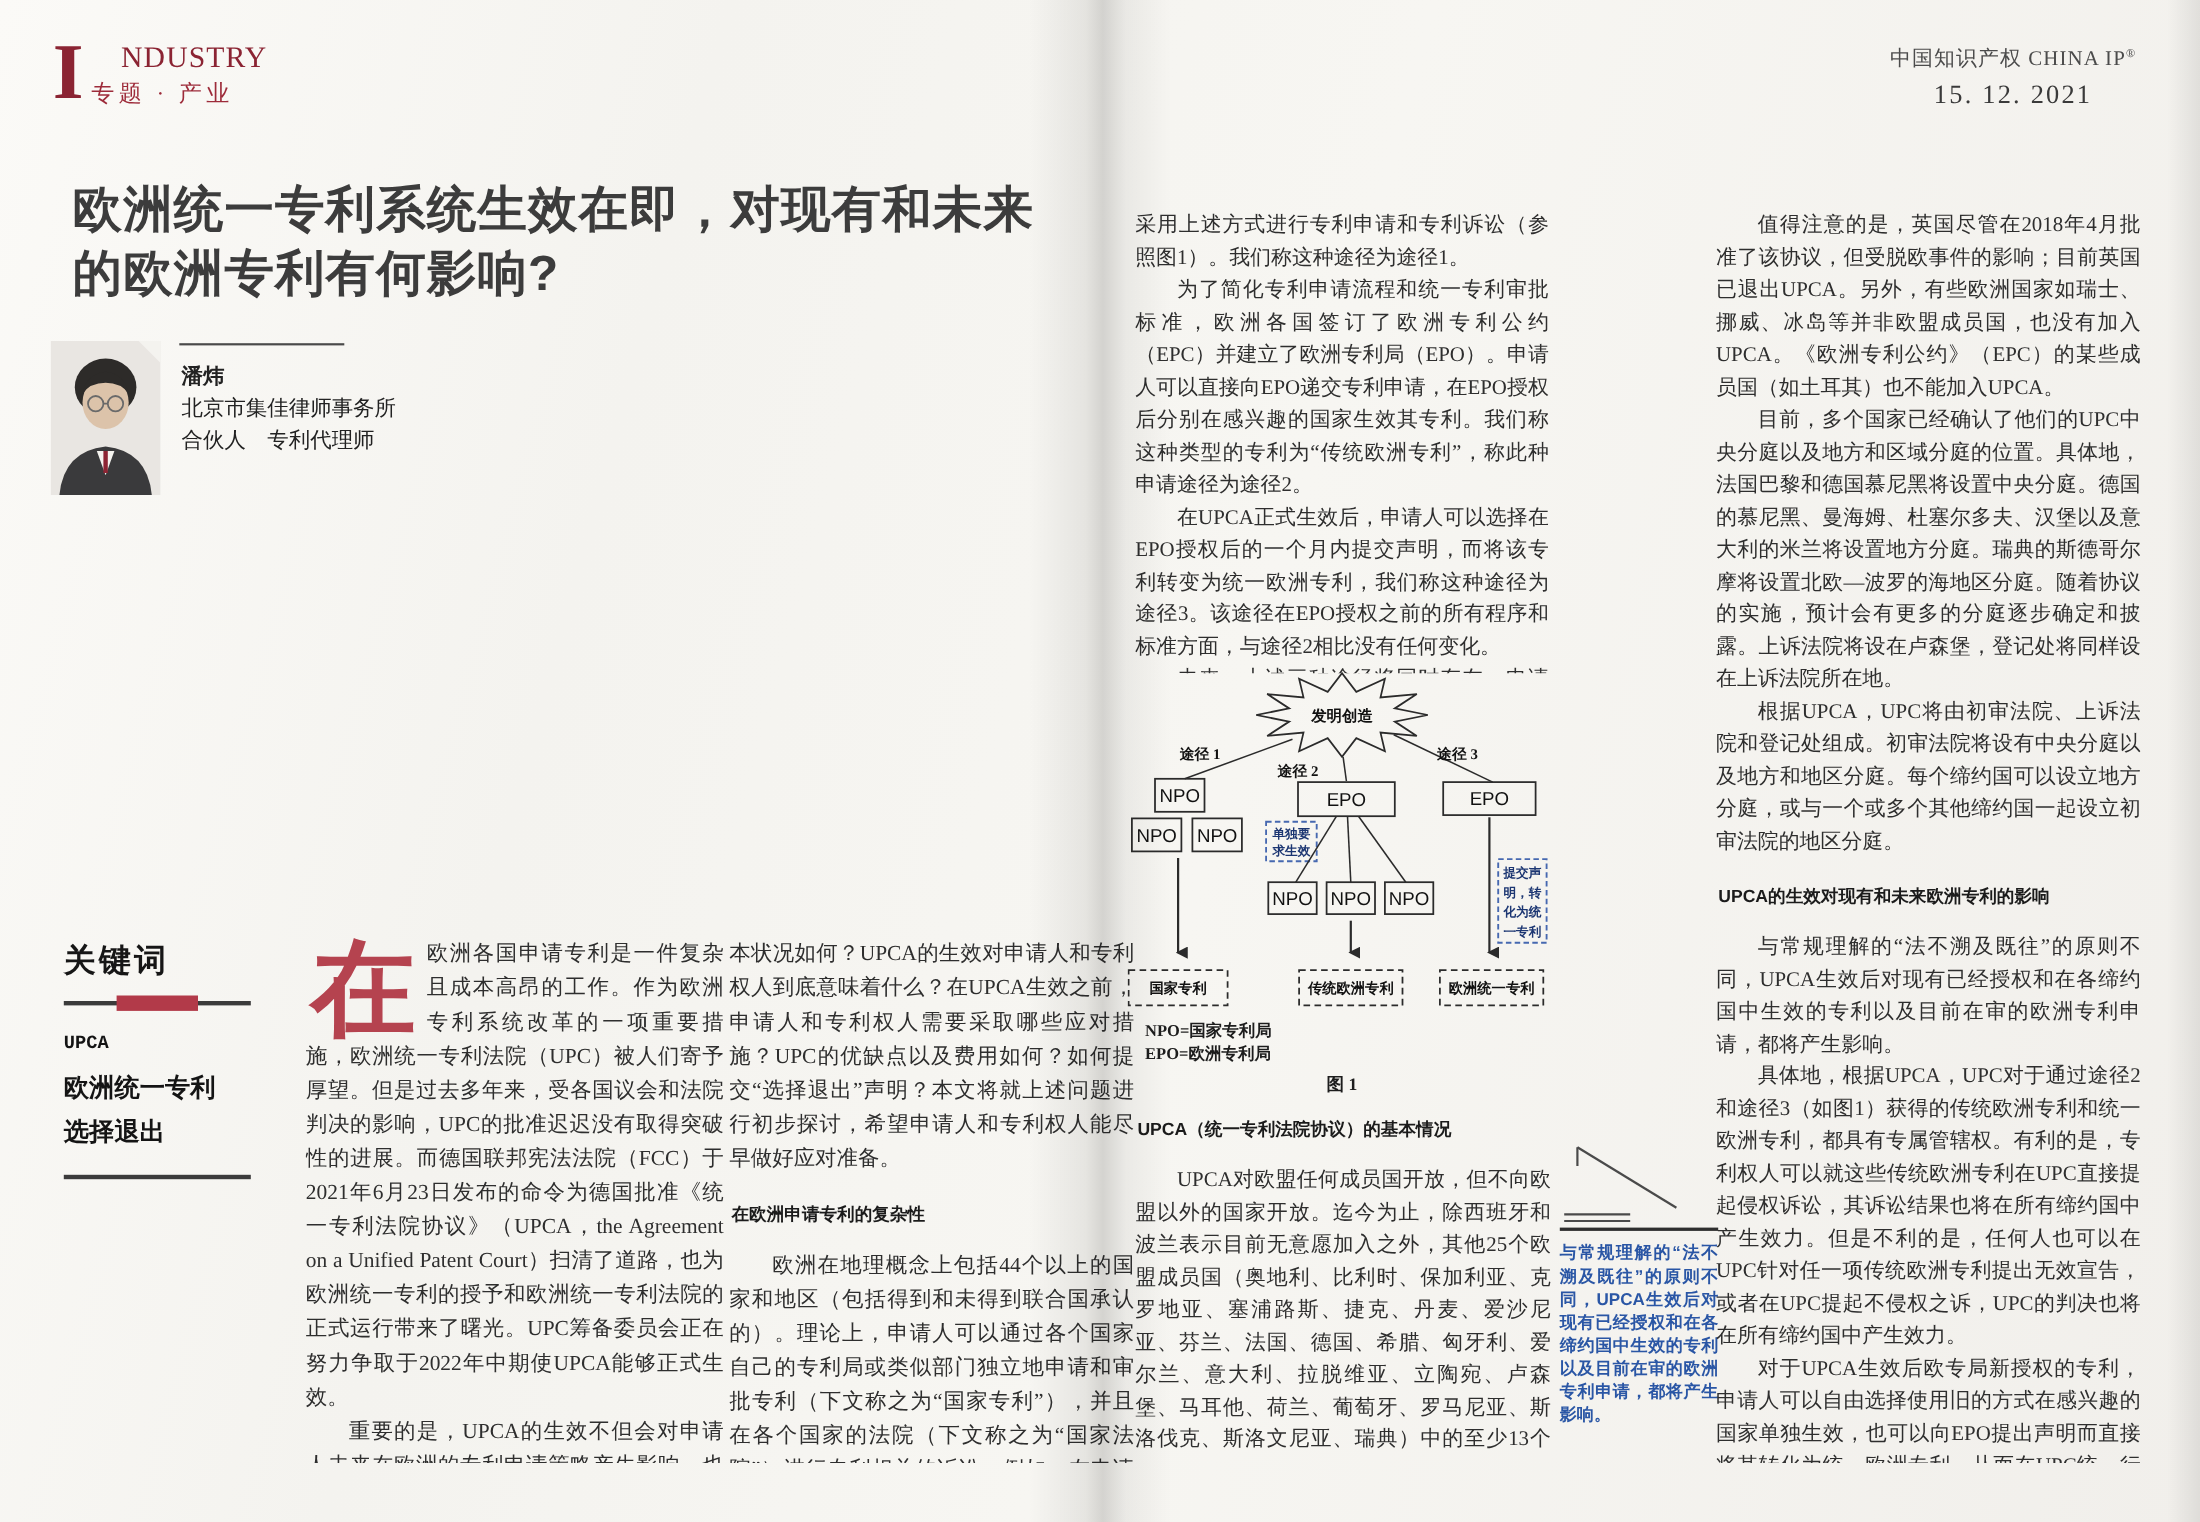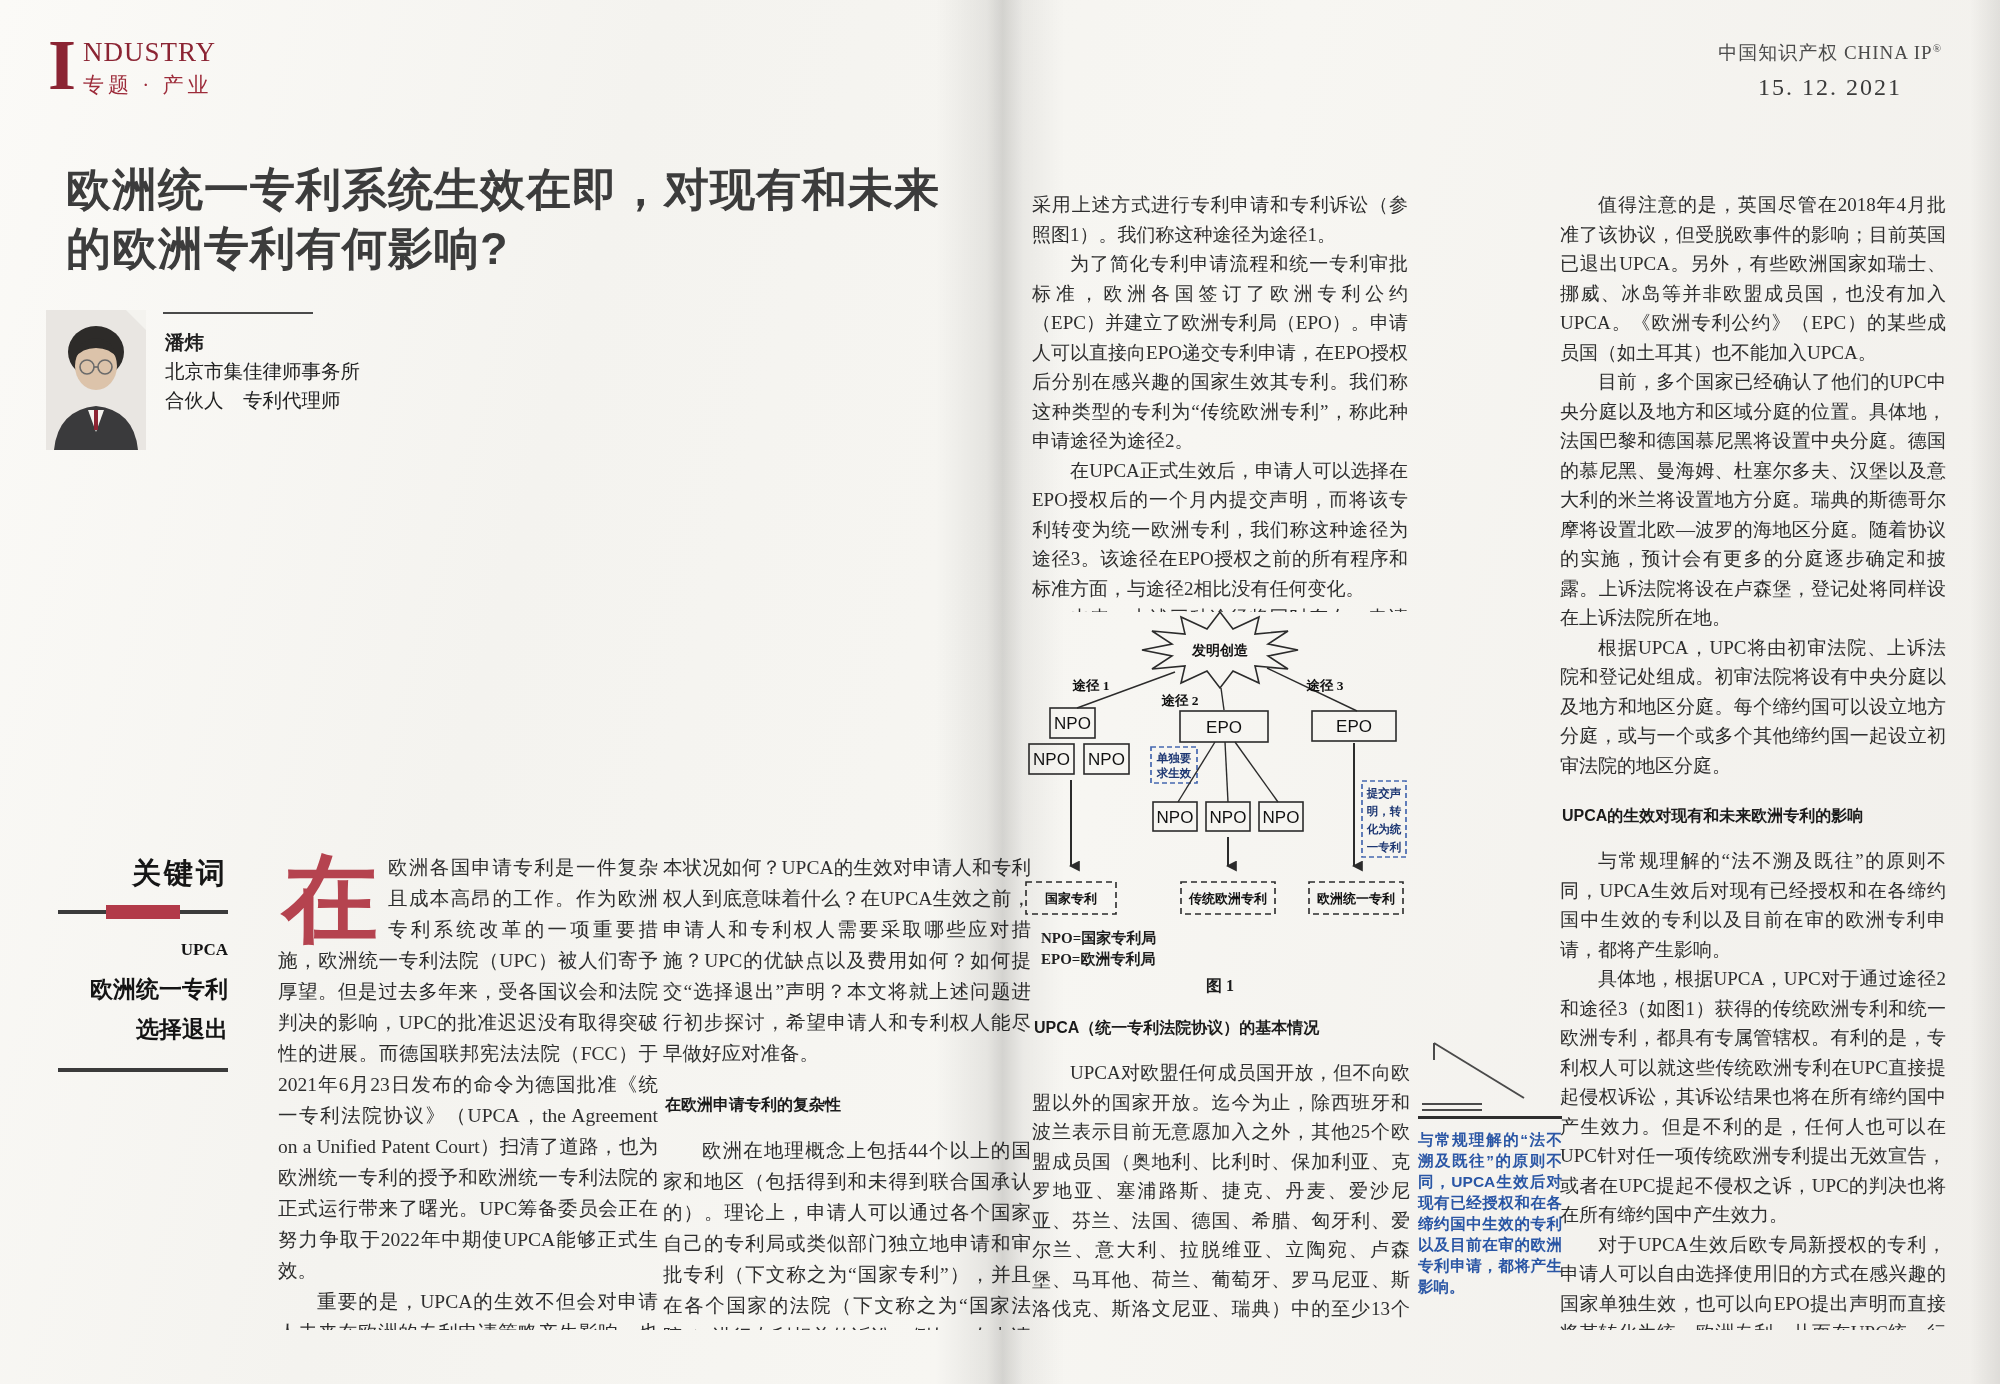--- a/index.html
+++ b/index.html
@@ -10,38 +10,38 @@
   }
   .gutter{position:absolute;left:935px;top:0;width:130px;height:100%;pointer-events:none;
     background:linear-gradient(90deg,rgba(0,0,0,0) 0%,rgba(0,0,0,0.07) 40%,rgba(0,0,0,0.14) 52%,rgba(0,0,0,0.05) 68%,rgba(0,0,0,0) 100%);}
   .edge-r{position:absolute;right:0;top:0;width:30px;height:100%;pointer-events:none;
     background:linear-gradient(90deg,rgba(0,0,0,0) 0%,rgba(0,0,0,0.08) 100%);}
 
   
   .ind{position:absolute;left:48px;top:34px;display:flex;align-items:flex-start;}
   .ind-i{font-size:72px;line-height:62px;color:#8b2433;font-weight:bold;}
   .ind-right{margin-left:7px;padding-top:4px;}
-  .ind-en{font-size:27px;letter-spacing:1px;color:#8b2433;line-height:28px;}
+  .ind-en{font-size:27px;letter-spacing:1px;color:#8b2433;line-height:28px;margin-left:27px;}
   .ind-cn{font-size:21px;color:#9d2b3a;letter-spacing:4px;margin-top:5px;}
 
   
   .mast{position:absolute;right:58px;top:40px;text-align:center;}
   .mast-1{font-size:19px;color:#4b4b4b;letter-spacing:1px;}
   .mast-2{font-size:24px;color:#3a3a3a;letter-spacing:2px;margin-top:8px;}
   .mast-1 sup{font-size:11px;}
 
   .title{position:absolute;left:66px;top:160px;font-family:"Liberation Sans",sans-serif;
     font-weight:bold;font-size:45px;line-height:59px;color:#3c3c3c;letter-spacing:1px;}
 
   .author-photo{position:absolute;left:46px;top:310px;width:100px;height:140px;}
   .author-rule{position:absolute;left:163px;top:312px;width:150px;height:2px;background:#4a4a4a;}
   .author-info{position:absolute;left:165px;top:328px;font-size:19.5px;line-height:29px;color:#222;}
   .author-name{font-weight:bold;}
 
-  .kw{position:absolute;left:58px;top:854px;width:170px;text-align:right;}
+  .kw{position:absolute;left:58px;top:854px;width:170px;text-align:left;font-family:Liberation Mono, monospace;}
   .kw-h{font-size:29px;font-weight:bold;letter-spacing:3px;color:#161616;}
   .kw-rule{position:relative;height:4px;background:#3b3b3b;margin:16px 0 16px;}
   .kw-rule::after{content:"";position:absolute;left:28%;top:-5px;width:44%;height:14px;background:#b23a49;}
   .kw-item{font-size:23px;font-weight:bold;line-height:40px;color:#141414;}
   .kw-item.first{font-size:17px;}
   .kw-rule2{height:4px;background:#3b3b3b;margin-top:18px;}
 
   .col{position:absolute;text-align:justify;text-justify:inter-ideograph;color:#2e2e2e;overflow:hidden;}
   .col p{margin:0;}
   .indent{text-indent:2em;}

